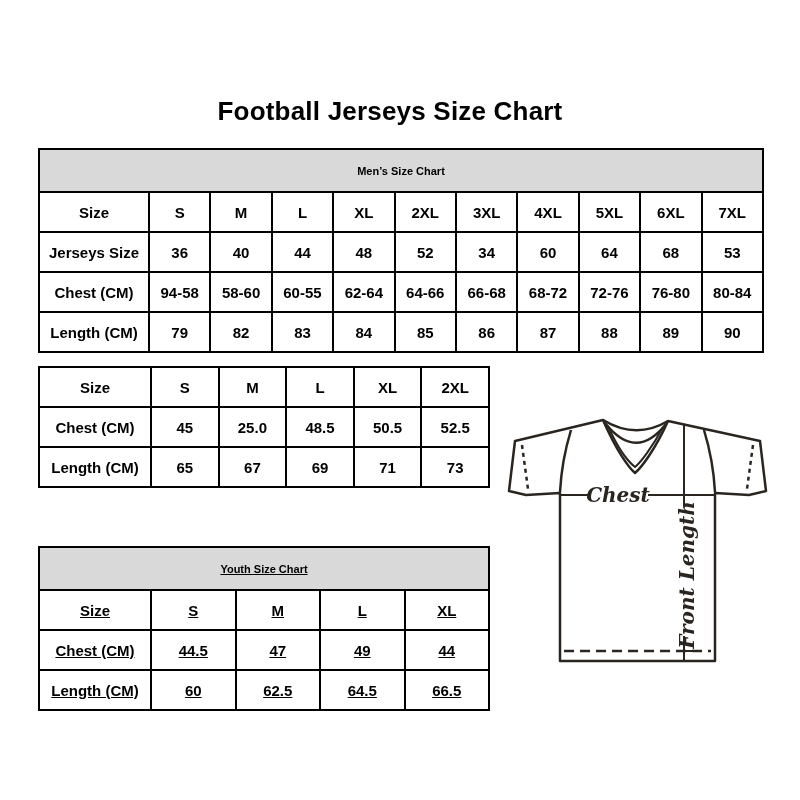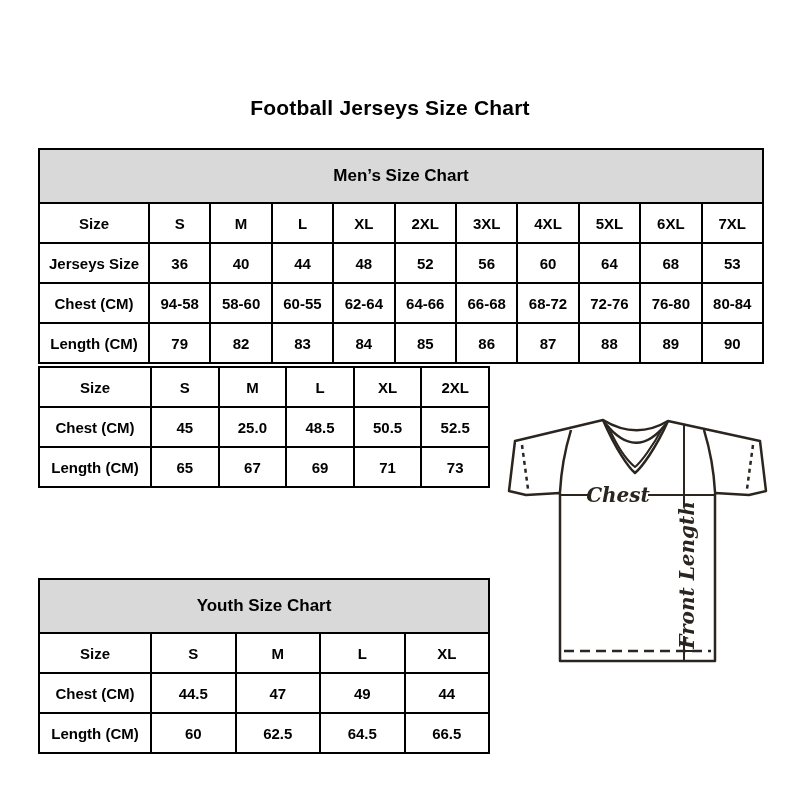--- a/index.html
+++ b/index.html
@@ -1,42 +1,42 @@
 <!DOCTYPE html>
 <html><head>
 <meta charset="utf-8">
 <style>
   * { margin:0; padding:0; box-sizing:border-box; }
   html,body { width:800px; height:800px; background:#ffffff; }
   body { position:relative; font-family:"Liberation Sans", sans-serif; color:#000; overflow:hidden; }
 
   .page-title {
     position:absolute; left:0; top:96px; width:780px;
-    text-align:center; font-size:21px; font-weight:bold; letter-spacing:0.2px;
+    text-align:center; font-size:26px; font-weight:bold; letter-spacing:0.2px;
   }
 
   .chart { position:absolute; }
   .chart-title {
-    height:56px; border:2px solid #000; background:#d9d9d9;
+    height:45px; border:2px solid #000; background:#d9d9d9;
     display:flex; align-items:center; justify-content:center;
-    font-size:17px; font-weight:bold;
+    font-size:11px; font-weight:bold;
   }
   .chart table {
     border-collapse:collapse; table-layout:fixed; width:100%;
     margin-top:-2px;
   }
   .chart td {
     border:2px solid #000; height:40px; text-align:center; vertical-align:middle;
     font-size:15px; font-weight:bold; padding:0 2px; overflow:hidden; white-space:nowrap;
   }
   .chart td.rowhead { width:112px; }
   #mens-chart  { left:38px;  top:148px; width:726px; }
   #mens-chart td.rowhead { width:110px; }
   #womens-chart{ left:38px;  top:368px; width:452px; }
-  #youth-chart { left:38px;  top:578px; width:452px; }
+  #youth-chart { left:38px;  top:546px; width:452px;text-decoration:underline; }
 
   .jersey { position:absolute; left:498px; top:398px; width:290px; height:280px; }
   .jersey svg { width:100%; height:100%; display:block; }
   .jersey-label {
     font-family:"DejaVu Serif", serif; font-style:italic; font-weight:bold;
     font-size:20px; fill:#2b2520;
   }
 </style>
 </head>
 <body>
@@ -60,21 +60,21 @@
           <td>6XL</td>
           <td>7XL</td>
         </tr>
         <tr>
           <td class="rowhead">Jerseys Size</td>
           <td>36</td>
           <td>40</td>
           <td>44</td>
           <td>48</td>
           <td>52</td>
-          <td>56</td>
+          <td>34</td>
           <td>60</td>
           <td>64</td>
           <td>68</td>
           <td>53</td>
         </tr>
         <tr>
           <td class="rowhead">Chest (CM)</td>
           <td>94-58</td>
           <td>58-60</td>
           <td>60-55</td>

